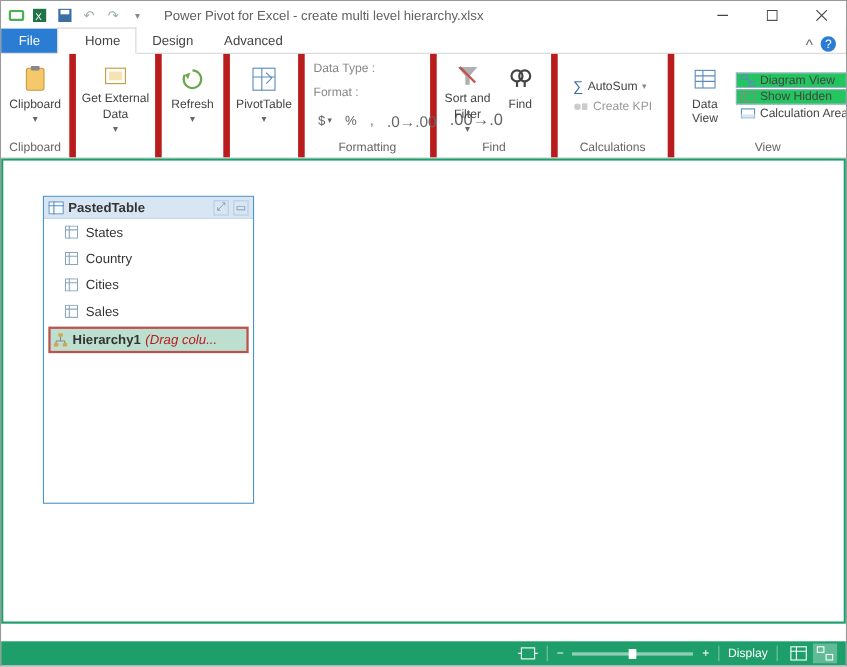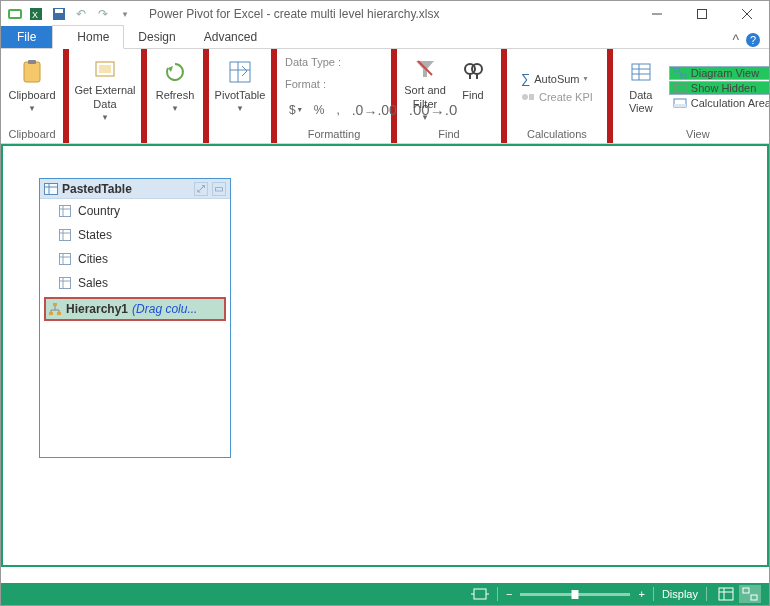--- a/index.html
+++ b/index.html
@@ -40,21 +40,21 @@
 
   
   .canvas { position: relative; height: 423px; background: #fff; border: 2px solid #1e9e6a; margin: 0; overflow: hidden; }
   .table-card { position: absolute; left: 36px; top: 32px; width: 192px; height: 280px; border: 1px solid #4a94d0; background: #fff; font-size: 12px; }
   .card-head { height: 20px; display: flex; align-items: center; background: #d8e5f3; border-bottom: 1px solid #c5d6e8; padding: 0 4px; gap: 4px; }
   .card-head .name { flex: 1; font-weight: 600; color: #333; }
   .card-head .mini { width: 14px; height: 14px; display: flex; align-items: center; justify-content: center; font-size: 10px; color: #6a8db0; border: 1px solid #b7cde4; }
   .field { height: 24px; display: flex; align-items: center; gap: 6px; padding: 0 8px 0 18px; color: #333; }
   .field .fico { width: 14px; height: 14px; display: flex; align-items: center; justify-content: center; }
   .hierarchy { margin: 2px 4px; border: 2px solid #c0504d; background: #bddfd0; padding: 2px 2px; display: flex; align-items: center; gap: 4px; font-size: 12px; height: 24px; }
-  .hierarchy .hint { color: #1d4ed8; font-style: italic; white-space: nowrap; overflow: hidden; text-overflow: ellipsis; text-align: center; }
+  .hierarchy .hint { color: #b91c1c; font-style: italic; white-space: nowrap; overflow: hidden; text-overflow: ellipsis; text-align: center; }
 
   
   .status { position: absolute; bottom: 0; left: 0; right: 0; height: 22px; background: #1e9e6a; color: #fff; display: flex; align-items: center; font-size: 11px; }
   .status .spacer { flex: 1; }
   .status .seg { padding: 0 8px; display: flex; align-items: center; gap: 4px; height: 100%; }
   .status .sep { width: 1px; height: 14px; background: rgba(255,255,255,0.4); }
   .zoom-track { width: 110px; height: 3px; background: rgba(255,255,255,0.5); position: relative; }
   .zoom-thumb { position: absolute; left: 50%; top: -3px; width: 7px; height: 9px; background: #fff; transform: translateX(-50%); }
   .status .vbtn { width: 22px; height: 18px; display: flex; align-items: center; justify-content: center; }
 
@@ -326,31 +326,31 @@
       <span class="mini">▭</span>
     </div>
     <div class="field">
       <span class="fico">
           <svg width="12" height="12">
             <rect x="0.5" y="0.5" width="11" height="11" fill="none" stroke="#8aa4bf"></rect>
             <line x1="0" y1="4" x2="12" y2="4" stroke="#8aa4bf"></line>
             <line x1="4" y1="0" x2="4" y2="12" stroke="#8aa4bf"></line>
           </svg>
         </span>
-      <span>Country</span>
+      <span>States</span>
     </div>
     <div class="field">
       <span class="fico">
           <svg width="12" height="12">
             <rect x="0.5" y="0.5" width="11" height="11" fill="none" stroke="#8aa4bf"></rect>
             <line x1="0" y1="4" x2="12" y2="4" stroke="#8aa4bf"></line>
             <line x1="4" y1="0" x2="4" y2="12" stroke="#8aa4bf"></line>
           </svg>
         </span>
-      <span>States</span>
+      <span>Country</span>
     </div>
     <div class="field">
       <span class="fico">
           <svg width="12" height="12">
             <rect x="0.5" y="0.5" width="11" height="11" fill="none" stroke="#8aa4bf"></rect>
             <line x1="0" y1="4" x2="12" y2="4" stroke="#8aa4bf"></line>
             <line x1="4" y1="0" x2="4" y2="12" stroke="#8aa4bf"></line>
           </svg>
         </span>
       <span>Cities</span>

